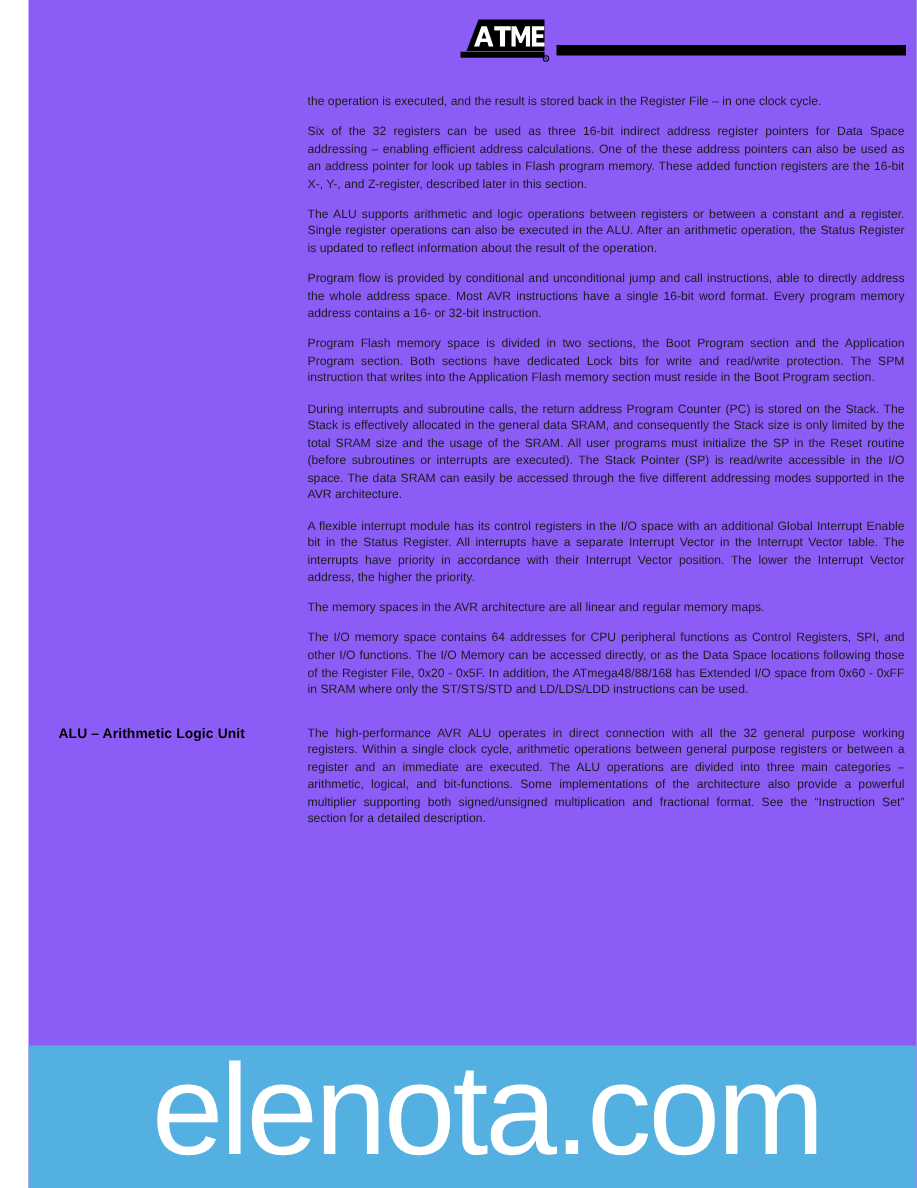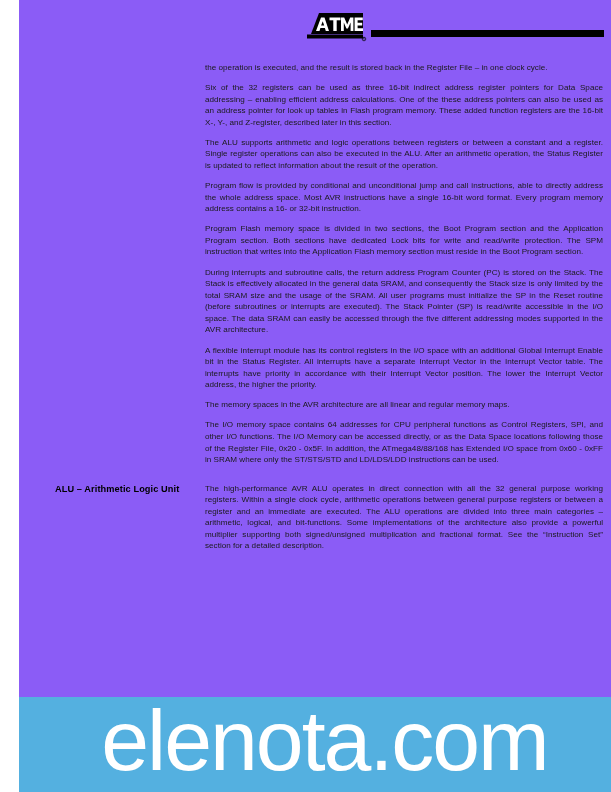--- a/index.html
+++ b/index.html
@@ -60,21 +60,21 @@
   }
 
   .block {
     position: relative;
     display: block;
     width: 611px;
   }
 
   .side-col {
     position: absolute;
-    left: 36px;
+    left: 20px;
     top: 0;
     width: 142px;
     font-size: 9.2px;
     font-weight: bold;
     line-height: 12.4px;
     color: #000000;
     letter-spacing: 0.1px;
   }
 
   .body-col {

